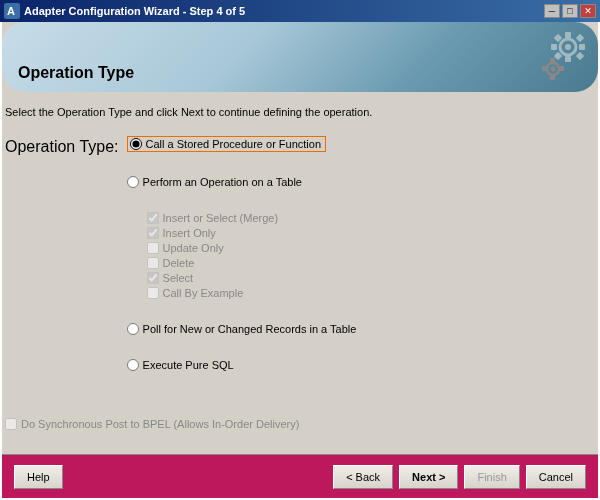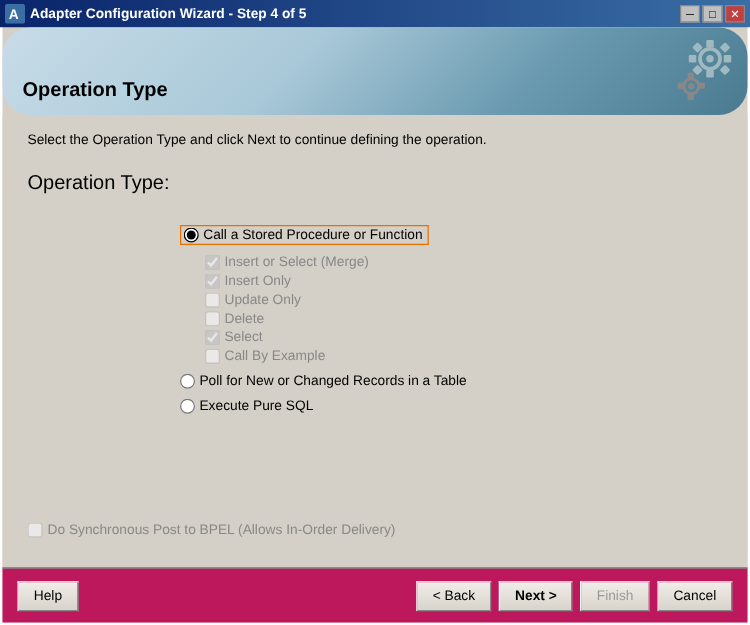--- a/index.html
+++ b/index.html
@@ -78,21 +78,21 @@
       position: absolute;
       right: 10px;
       top: 5px;
       width: 55px;
       height: 55px;
     }
 
     
     .content {
       flex: 1;
-      padding: 14px 20px;
+      padding: 14px 3px;
       background: #d4d0c8;
       display: flex;
       flex-direction: column;
     }
 
     .instruction-text {
       font-size: 11px;
       color: #000;
       margin-bottom: 18px;
     }
@@ -107,22 +107,21 @@
       font-size: 16px;
       color: #000;
       white-space: nowrap;
       padding-top: 2px;
       min-width: 90px;
     }
 
     .radio-options {
       display: flex;
       flex-direction: column;
-      gap: 8px;
-      margin-top: 44px;
+      gap: 24px;
     }
 
     .radio-item {
       display: flex;
       align-items: center;
       gap: 4px;
       font-size: 11px;
       color: #000;
     }
     .selected-border {
@@ -261,20 +260,24 @@
       <span class="operation-label">Operation Type:</span>
       <div class="radio-options">
 
         <div class="radio-item">
           <div class="selected-border">
             <input type="radio" name="optype" id="opt-call-stored" checked="" style="">
             <label for="opt-call-stored">Call a Stored Procedure or Function</label>
           </div>
         </div>
 
+        <div class="radio-item">
+          <input type="radio" name="optype" id="opt-perform-operation" style="">
+          <label for="opt-perform-operation">Perform an Operation on a Table</label>
+        </div>
 
         <div class="sub-options">
           <div class="checkbox-item enabled">
             <input type="checkbox" checked="" disabled="" style="">
             <span>Insert or Select (Merge)</span>
           </div>
           <div class="checkbox-item enabled">
             <input type="checkbox" checked="" disabled="" style="">
             <span>Insert Only</span>
           </div>

